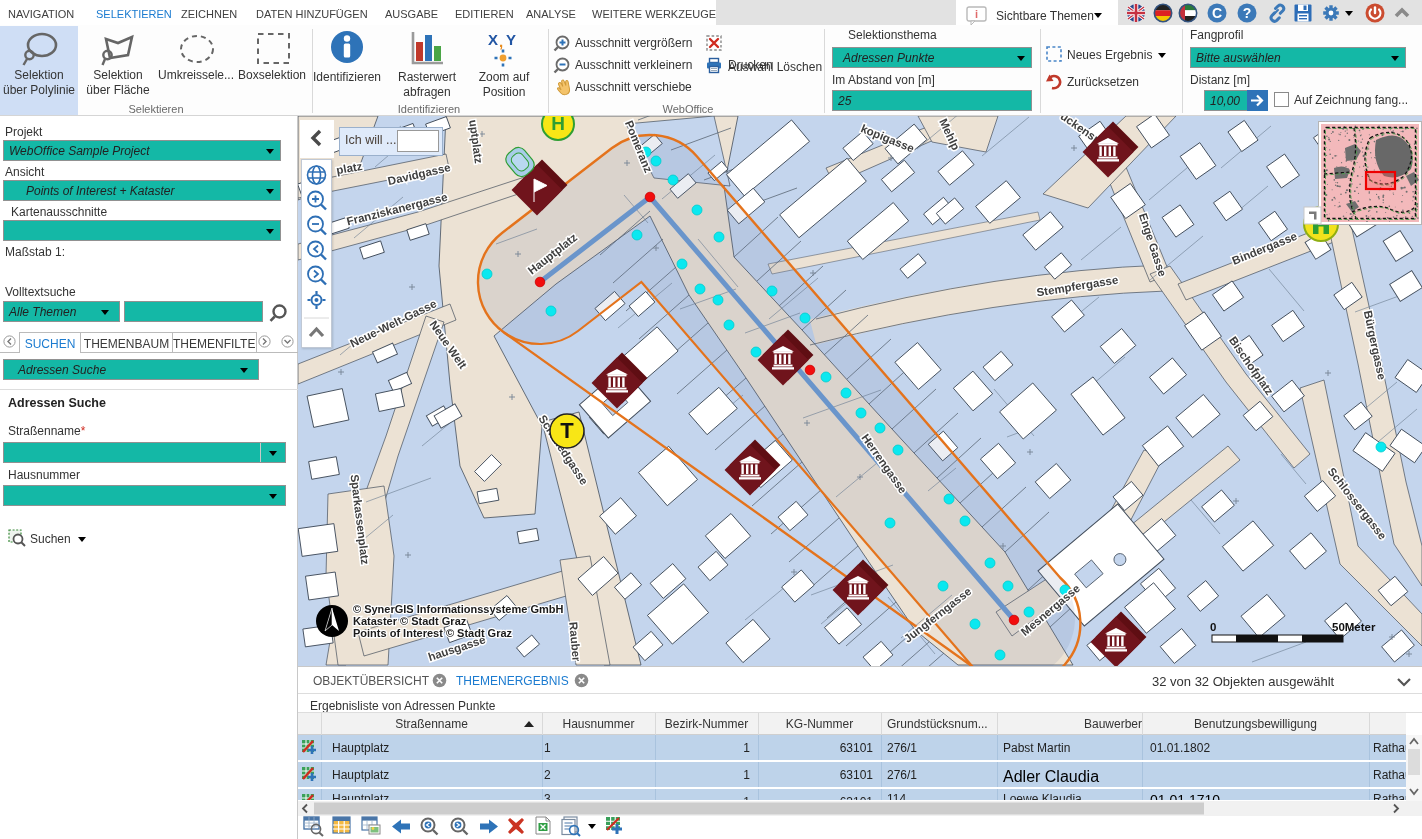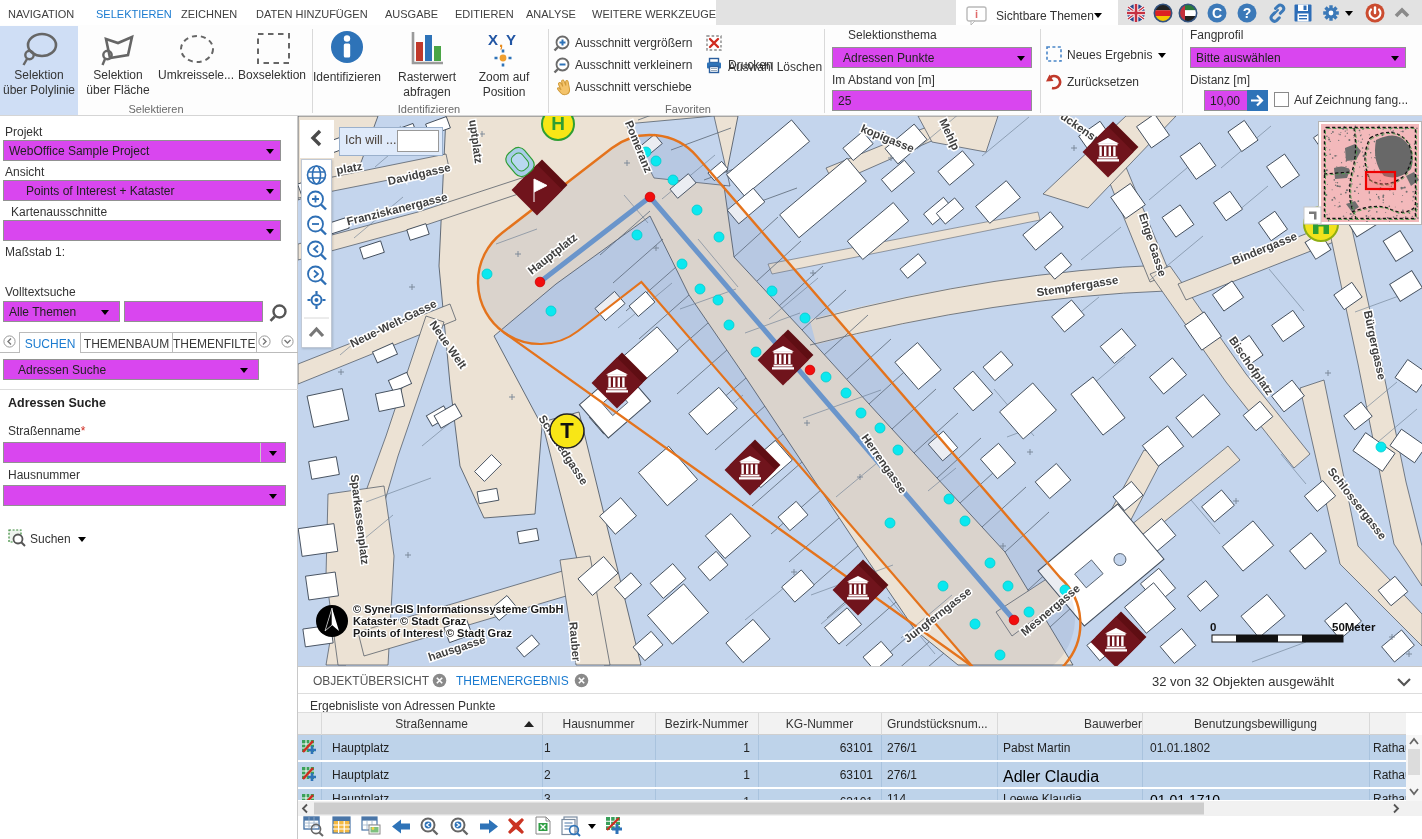--- a/index.html
+++ b/index.html
@@ -1,18 +1,18 @@
 <!DOCTYPE html>
 <html><head><meta charset="utf-8"><title>WebOffice</title>
 <style>
 *{margin:0;padding:0;box-sizing:border-box;}
 html,body{width:1422px;height:839px;overflow:hidden;font-family:"Liberation Sans",sans-serif;background:#fff;}
 .abs{position:absolute;}
 .lbl{font-size:12px;color:#333;}
-.combo{position:absolute;background:#d946ef;border:1px solid #919191;height:21px;font-size:12px;color:#222;}
+.combo{position:absolute;background:#14b8a6;border:1px solid #919191;height:21px;font-size:12px;color:#222;font-style:italic;}
 .combo .tx{position:absolute;left:5px;top:3px;white-space:nowrap;}
 .carr{position:absolute;right:6px;top:8px;width:0;height:0;border-left:4px solid transparent;border-right:4px solid transparent;border-top:5px solid #000;}
 .sep{position:absolute;width:1px;background:#d9d9d9;}
 </style></head>
 <body>
 <div class="abs" style="left:0;top:0;width:1422px;height:28px;background:#fff;">
     <div class="abs" style="left:716px;top:0;width:240px;height:25px;background:#e2e2e2;"></div>
     <div class="abs" style="left:1118px;top:0;width:304px;height:25px;background:#e2e2e2;"></div>
     <div class="abs" style="left:8px;top:8px;font-size:11px;color:#404040;">NAVIGATION</div>
     <div class="abs" style="left:96px;top:8px;font-size:11px;color:#1b7bd0;">SELEKTIEREN</div>
@@ -171,21 +171,21 @@
       <path d="M4 4 L12 12 M12 4 L4 12" stroke="#d02b20" stroke-width="2.4" stroke-linecap="round"></path>
     </svg>
     <div class="abs lbl" style="left:728px;top:11px;margin-top:24px;">Auswahl Löschen</div>
     <svg class="abs" style="left:706px;top:32px;" width="18" height="18" viewBox="0 0 18 18">
       <rect x="3.5" y="1.5" width="9" height="4" fill="#fff" stroke="#2a5e9e" stroke-width="1.4"></rect>
       <rect x="1" y="5.5" width="14" height="6" rx="1" fill="#2e73b8"></rect>
       <rect x="3.5" y="9.5" width="9" height="6" fill="#fff" stroke="#2a5e9e" stroke-width="1.4"></rect>
       <path d="M5 11.5 L11 11.5 M5 13.5 L11 13.5" stroke="#9ab" stroke-width="1"></path>
     </svg>
     <div class="abs lbl" style="left:728px;top:33px;">Drucken</div>
-    <div class="abs" style="left:553px;top:78px;width:270px;text-align:center;font-size:11px;color:#6a6a6a;">Favoriten</div>
+    <div class="abs" style="left:553px;top:78px;width:270px;text-align:center;font-size:11px;color:#6a6a6a;">WebOffice</div>
     <div class="sep" style="left:824px;top:4px;height:84px;"></div>
     <div class="abs lbl" style="left:832px;top:3px;margin-left:16px;">Selektionsthema</div>
     <div class="combo" style="left:832px;top:22px;width:200px;">
       <span class="tx" style="left:10px;">Adressen Punkte</span>
       <span class="carr"></span>
     </div>
     <div class="abs lbl" style="left:832px;top:48px;">Im Abstand von [m]</div>
     <div class="combo" style="left:832px;top:65px;width:200px;">
       <span class="tx">25</span>
     </div>

